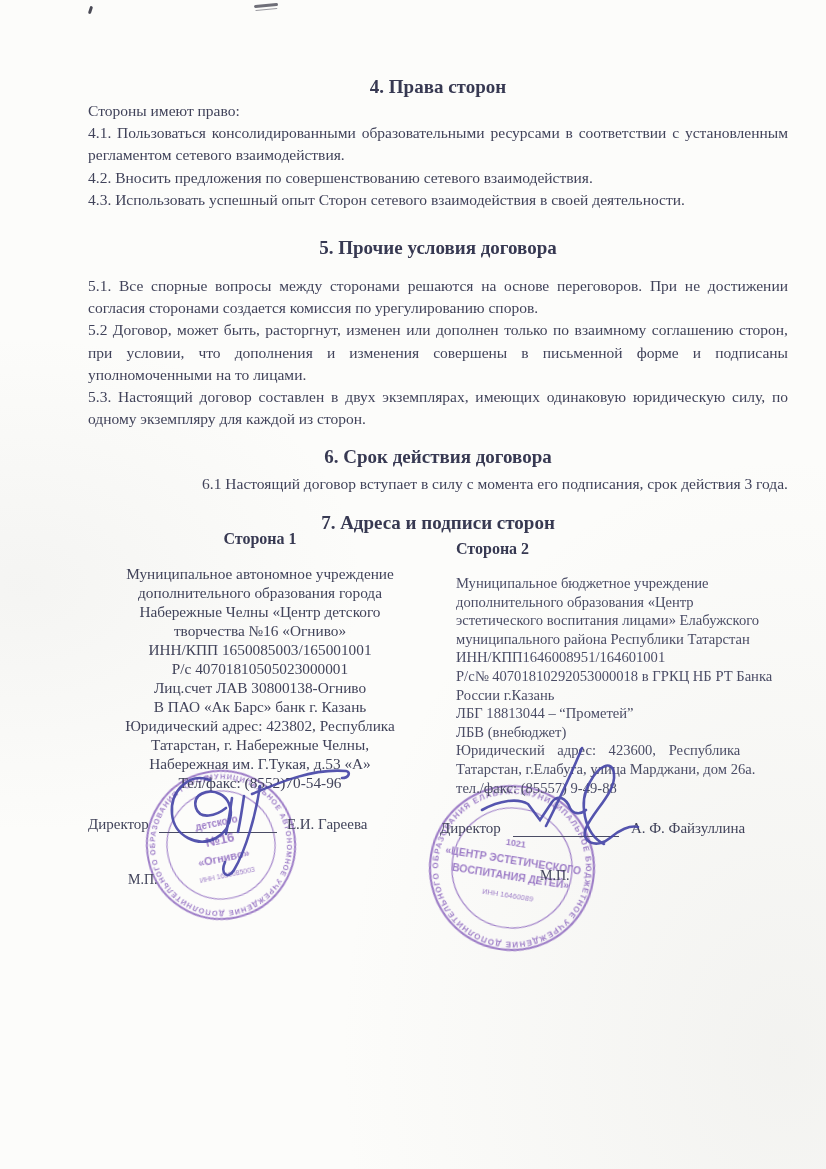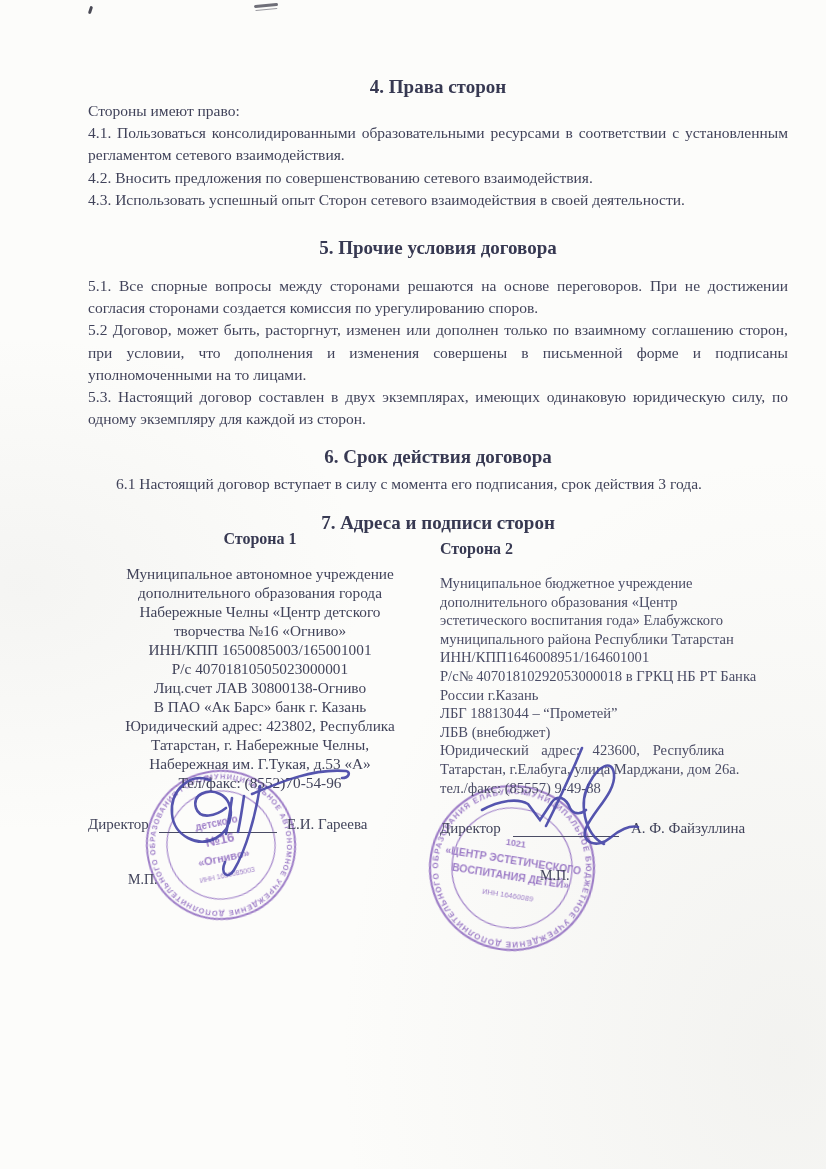--- a/index.html
+++ b/index.html
@@ -16,25 +16,25 @@
     color:#41435a;
   }
   .doc{position:absolute;left:88px;top:76px;width:700px;z-index:2;}
   .s-title{font-size:19px;font-weight:bold;text-align:center;color:#373952;margin:0;}
   .t4{margin:0 0 2px 0;}
   .t5{margin:26px 0 16px 0;}
   .t6{margin:16px 0 5px 0;}
   .t7{margin:16px 0 0 0;}
   .para{font-size:15.5px;line-height:22.2px;text-align:justify;margin:0;}
   .intro{font-size:15.5px;line-height:22.2px;margin:0;}
-  .indent{text-indent:28px;text-align:left;}
+  .indent{text-indent:28px;text-align:right;}
   .parties{position:absolute;left:88px;top:530px;width:712px;height:480px;}
   .party{position:absolute;top:0;z-index:2;}
   .party-1{left:0;width:344px;text-align:center;}
-  .party-2{left:352px;width:356px;padding-top:10px;color:#4b4d66;}
+  .party-2{left:368px;width:356px;padding-top:10px;color:#4b4d66;}
   .party-heading{font-size:16px;font-weight:bold;color:#373952;margin:0 0 16px 0;}
   .party-1 .addr{font-size:15.3px;line-height:19px;}
   .party-2 .addr{font-size:14.6px;line-height:18.6px;}
   .addr-line{white-space:nowrap;}
   .spread{word-spacing:9px;}
   .director-row{position:absolute;display:flex;align-items:flex-end;font-size:15px;z-index:2;}
   .dr-1{left:0;top:286px;}
   .dr-2{left:352px;top:290px;}
   .sig-line{display:inline-block;border-bottom:1.2px solid #4a4c64;height:16px;}
   .sl-1{width:118px;margin:0 10px;}
@@ -97,21 +97,21 @@
         <div class="addr-line">Набережная им. Г.Тукая, д.53 «А»</div>
         <div class="addr-line">Тел/факс: (8552)70-54-96</div>
       </div>
     </div>
 
     <div class="party party-2">
       <p class="party-heading">Сторона 2</p>
       <div class="addr">
         <div class="addr-line">Муниципальное бюджетное учреждение</div>
         <div class="addr-line">дополнительного образования «Центр</div>
-        <div class="addr-line">эстетического воспитания года» Елабужского</div>
+        <div class="addr-line">эстетического воспитания лицами» Елабужского</div>
         <div class="addr-line">муниципального района Республики Татарстан</div>
         <div class="addr-line">ИНН/КПП1646008951/164601001</div>
         <div class="addr-line">Р/с№ 40701810292053000018 в ГРКЦ НБ РТ Банка</div>
         <div class="addr-line">России г.Казань</div>
         <div class="addr-line">ЛБГ 18813044 – “Прометей”</div>
         <div class="addr-line">ЛБВ (внебюджет)</div>
         <div class="addr-line spread">Юридический адрес: 423600, Республика</div>
         <div class="addr-line">Татарстан, г.Елабуга, улица Марджани, дом 26а.</div>
         <div class="addr-line">тел./факс:  (85557)  9-49-88</div>
       </div>

